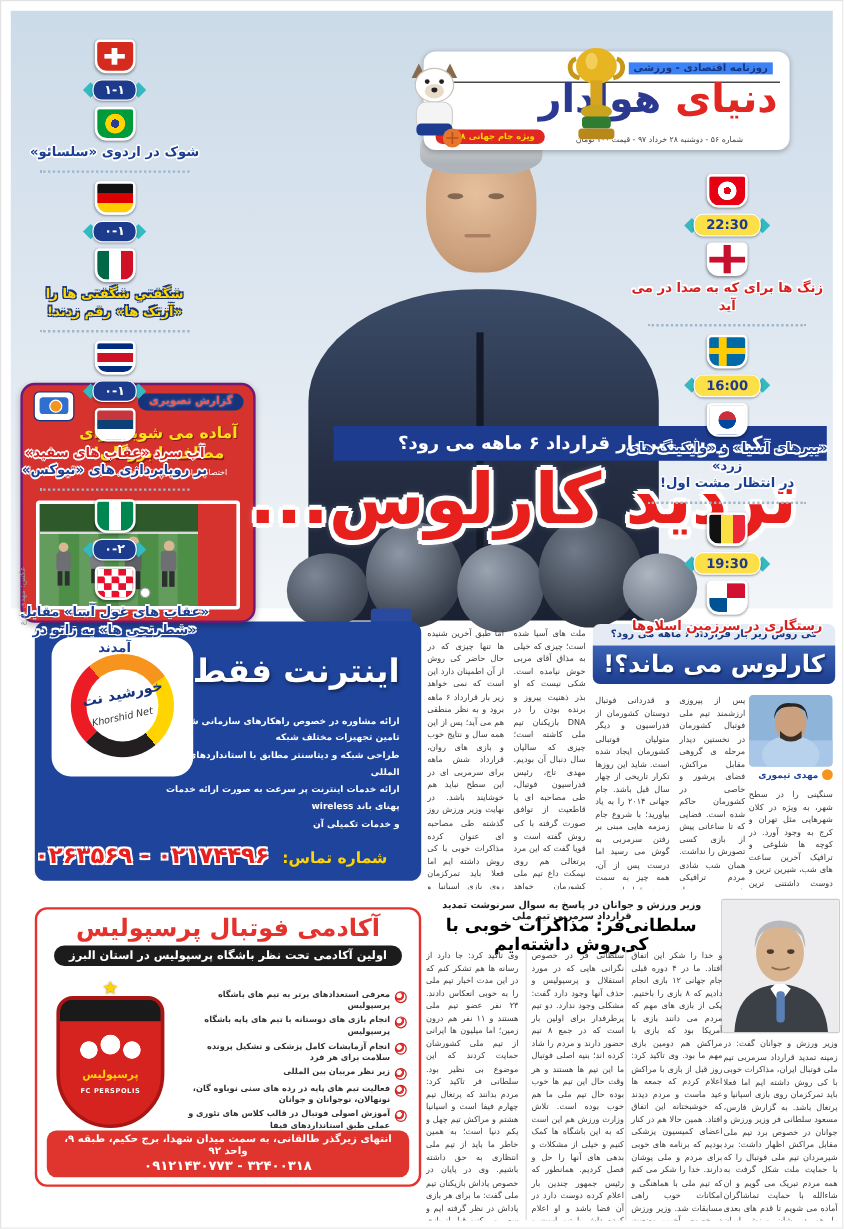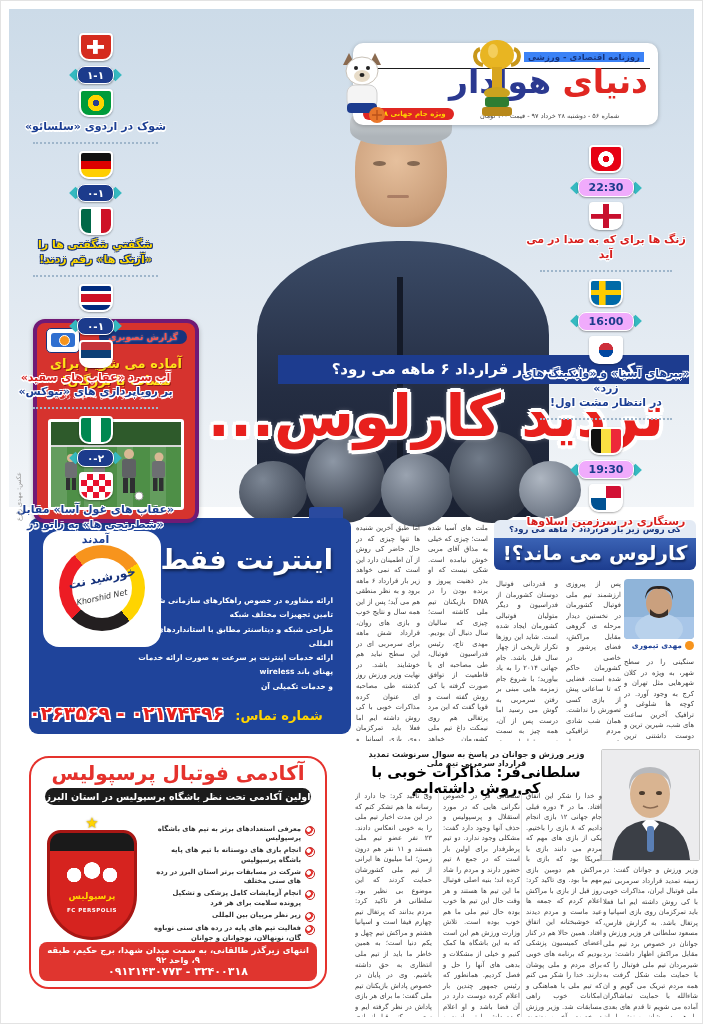--- a/index.html
+++ b/index.html
@@ -41,21 +41,21 @@
   #left-rail{position:absolute;left:12px;top:28px;width:165px;z-index:7;}
   #right-rail{position:absolute;right:10px;top:140px;width:172px;z-index:7;}
   .matchbar{display:flex;align-items:center;justify-content:center;gap:5px;margin:4px 0 3px;flex-direction:column;}
   .flag{width:30px;height:24px;border:2px solid #fff;border-radius:4px 4px 10px 10px;
     box-shadow:0 1px 2px rgba(0,0,0,.35);flex:0 0 auto;}
   .pill{position:relative;background:#1c3b8c;color:#fff;font-weight:bold;font-size:10.5px;
     padding:2px 9px;border:1.5px solid #fff;border-radius:8px;box-shadow:0 1px 2px rgba(0,0,0,.35);}
   .pill::before,.pill::after{content:"";position:absolute;top:50%;width:9px;height:9px;background:#35b9c0;
     transform:translateY(-50%) rotate(45deg);z-index:-1;}
   .pill::before{left:-7px;} .pill::after{right:-7px;}
-  .pill.time{background:#f0abfc;color:#1c3b8c;font-size:11px;}
+  .pill.time{background:#fde047;color:#1c3b8c;font-size:11px;}
   .rail-head{text-align:center;font-weight:bold;font-size:11px;line-height:1.35;direction:rtl;
     text-shadow:-1px -1px 0 #fff,1px -1px 0 #fff,-1px 1px 0 #fff,1px 1px 0 #fff,0 1.5px 0 #fff,0 -1.5px 0 #fff;}
   .h-blue{color:#1b3e93;} .h-red{color:#d81f1d;}
   .h-yellow{color:#ffd900;text-shadow:-1px -1px 0 #17337c,1px -1px 0 #17337c,-1px 1px 0 #17337c,1px 1px 0 #17337c;}
   .rail-sep{border-bottom:2px dotted #9fb6cb;margin:7px 20px;}
   
   .f-ch{background:linear-gradient(#fff,#fff) center/58% 16% no-repeat,linear-gradient(#fff,#fff) center/16% 58% no-repeat,#d52b1e;}
   .f-br{background:radial-gradient(circle at 50% 50%,#2a3d90 0 3.5px,#ffd400 3.5px 8px,#009b3a 8.5px);}
   .f-de{background:linear-gradient(#111 0 33%,#dd0000 33% 66%,#ffce00 66%);}
   .f-mx{background:linear-gradient(90deg,#006847 0 33%,#fff 33% 66%,#ce1126 66%);}
@@ -63,22 +63,22 @@
   .f-rs{background:linear-gradient(#c6363c 0 33%,#0c4076 33% 66%,#fff 66%);}
   .f-ng{background:linear-gradient(90deg,#008751 0 33%,#fff 33% 66%,#008751 66%);}
   .f-hr{background:conic-gradient(#e8112d 0 90deg,#fff 90deg 180deg,#e8112d 180deg 270deg,#fff 270deg) 0 0/12px 12px repeat;}
   .f-tn{background:radial-gradient(circle at 50% 50%,#e70013 0 3px,#fff 3px 7.5px,#e70013 8px);}
   .f-en{background:linear-gradient(#c8102e,#c8102e) center/100% 20% no-repeat,linear-gradient(#c8102e,#c8102e) center/20% 100% no-repeat,#fff;}
   .f-se{background:linear-gradient(#fecc00,#fecc00) center/100% 22% no-repeat,linear-gradient(#fecc00,#fecc00) 35% 0/22% 100% no-repeat,#006aa7;}
   .f-kr{background:radial-gradient(circle at 50% 50%,rgba(0,0,0,0) 0 7px,#fff 7.5px),conic-gradient(from 270deg,#cd2e3a 0 180deg,#0047a0 180deg 360deg);}
   .f-be{background:linear-gradient(90deg,#111 0 33%,#fae042 33% 66%,#ed2939 66%);}
   .f-pa{background:conic-gradient(#d21034 0 90deg,#fff 90deg 180deg,#005293 180deg 270deg,#fff 270deg);}
   
-  #report-box{position:absolute;left:32px;top:318px;width:158px;height:196px;background:#d6332e;
-    border:4px solid #701a75;border-radius:12px;z-index:6;box-shadow:0 2px 5px rgba(0,0,0,.25);}
+  #report-box{position:absolute;left:16px;top:318px;width:158px;height:196px;background:#d6332e;
+    border:2px solid #701a75;border-radius:12px;z-index:6;box-shadow:0 2px 5px rgba(0,0,0,.25);padding-left:34px;}
   .rep-badge{position:absolute;right:8px;top:7px;background:#17337c;border-radius:9px;padding:2px 9px;
     color:#ff5348;font-size:9px;font-weight:bold;direction:rtl;
     text-shadow:0 0 2px rgba(255,255,255,.6);}
   .rep-cam{position:absolute;left:9px;top:5px;width:32px;height:23px;background:#fff;border-radius:5px;border:1.5px solid #17337c;}
   .rep-cam .body{position:absolute;left:4px;top:4px;width:24px;height:14px;background:#2f6fd0;border-radius:3px;}
   .rep-cam .lens{position:absolute;left:12px;top:6px;width:9px;height:9px;background:#f7941d;border-radius:50%;border:1px solid #fff;}
   .rep-title{margin-top:33px;text-align:center;font-size:13px;font-weight:bold;line-height:1.3;direction:rtl;
     color:#ffe11a;text-shadow:1px 1px 0 #8d1a12;}
   .rep-credit{text-align:center;color:#fff;font-size:6.5px;margin-top:2px;direction:rtl;}
   .rep-photo{position:absolute;left:11px;right:11px;top:96px;bottom:9px;border:3px solid #fff;border-radius:3px;overflow:hidden;}
@@ -126,22 +126,22 @@
   #cc4{left:355px;top:522px;width:64px;height:218px;}
   
   #min-kicker{position:absolute;left:353px;top:749px;width:245px;text-align:center;font-size:8px;font-weight:bold;color:#222;direction:rtl;z-index:5;}
   #min-title{position:absolute;left:350px;top:763px;width:250px;text-align:center;font-size:14.5px;font-weight:bold;color:#000;direction:rtl;z-index:5;}
   #min-photo{position:absolute;left:600px;top:748px;width:97px;height:110px;border:1px solid #ccc;border-radius:2px;overflow:hidden;z-index:5;}
   #mc0{left:602px;top:864px;width:95px;height:152px;}
   #mc1{left:520px;top:790px;width:76px;height:226px;border-left:1px solid #ddd;padding-left:4px;}
   #mc2{left:437px;top:790px;width:77px;height:226px;border-left:1px solid #ddd;padding-left:4px;}
   #mc3{left:354px;top:790px;width:77px;height:226px;}
   
-  #academy{position:absolute;left:28px;top:755px;width:298px;height:233px;background:#fff;border:2.5px solid #e5322d;
-    border-radius:20px;z-index:5;box-sizing:border-box;}
+  #academy{position:absolute;left:28px;top:755px;width:322px;height:233px;background:#fff;border:2.5px solid #e5322d;
+    border-radius:10px;z-index:5;box-sizing:border-box;}
   .ac-title{text-align:center;font-size:20px;font-weight:bold;color:#e5322d;margin-top:3px;direction:rtl;}
   .ac-sub{margin:3px 14px 0;background:#1c1c1c;border-radius:12px;color:#fff;font-size:9.5px;font-weight:bold;
     text-align:center;padding:3px 0;direction:rtl;}
   .ac-crest{position:absolute;left:12px;top:62px;width:98px;height:124px;}
   .crest-shield{position:absolute;left:4px;top:10px;width:90px;height:110px;background:#d6231f;border:3px solid #a81714;
     border-radius:14px 14px 46px 46px;box-sizing:border-box;overflow:hidden;}
   .crest-band{position:absolute;left:0;right:0;top:0;height:18px;background:#1a1a1a;}
   .crest-star{position:absolute;left:0;right:0;top:-6px;text-align:center;color:#ffd400;font-size:15px;text-shadow:0 0 2px #7c5a00;z-index:2;}
   .crest-motif{position:absolute;left:14px;top:24px;width:56px;height:30px;
     background:radial-gradient(circle at 18% 60%,#fff 0 7px,transparent 7.5px),radial-gradient(circle at 82% 60%,#fff 0 7px,transparent 7.5px),radial-gradient(circle at 50% 45%,#fff 0 8px,transparent 8.5px);}
@@ -396,24 +396,20 @@
       <div class="ac-bullet">
           <span class="ball"></span>
           <span>معرفی استعدادهای برتر به تیم های باشگاه پرسپولیس</span>
         </div>
       <div class="ac-bullet">
           <span class="ball"></span>
           <span>انجام بازی های دوستانه با تیم های پایه باشگاه پرسپولیس</span>
         </div>
       <div class="ac-bullet">
           <span class="ball"></span>
-          <span>شرکت در مسابقات برتر استان البرز در رده های سنی مختلف</span>
-        </div>
-      <div class="ac-bullet">
-          <span class="ball"></span>
           <span>انجام آزمایشات کامل پزشکی و تشکیل پرونده سلامت برای هر فرد</span>
         </div>
       <div class="ac-bullet">
           <span class="ball"></span>
           <span>زیر نظر مربیان بین المللی</span>
         </div>
       <div class="ac-bullet">
           <span class="ball"></span>
           <span>فعالیت تیم های پایه در رده های سنی نوباوه گان، نونهالان، نوجوانان و جوانان</span>
         </div>

